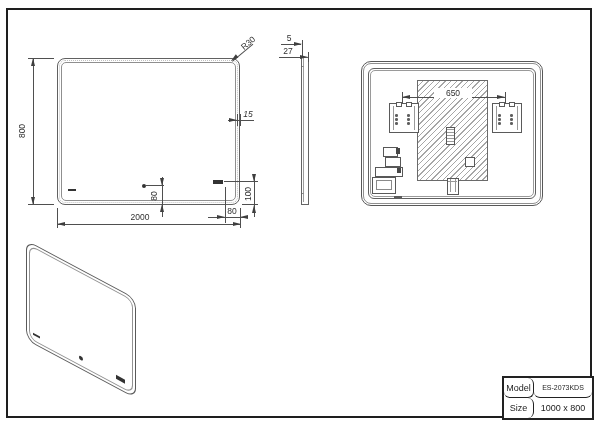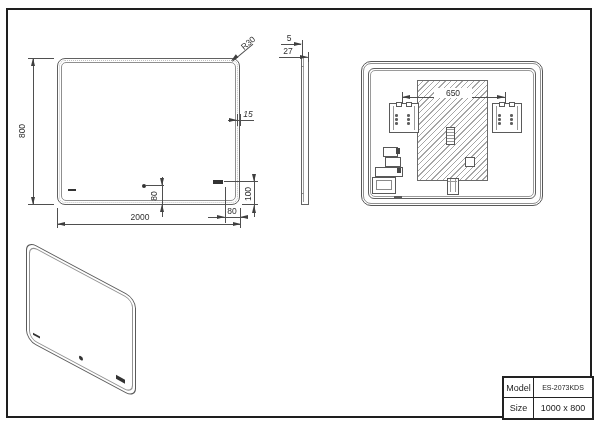--- a/index.html
+++ b/index.html
@@ -37,21 +37,21 @@
   .hole{position:absolute;width:2.5px;height:2.5px;border-radius:50%;background:#5f5f5f;}
   .wbox{position:absolute;border:1px solid #585858;background:#fff;}
   .dbox{position:absolute;background:#474747;}
   
   .persp{position:absolute;left:26px;top:240px;width:108px;height:98px;border:1px solid #5a5a5a;
     border-radius:10px;background:#fff;transform:skewY(28deg);transform-origin:top left;}
   .persp::after{content:"";position:absolute;inset:2px;border:1px solid #929292;border-radius:8px;}
   
   .tblock{position:absolute;left:502px;top:376px;width:88px;height:40px;border:2px solid #222;
     display:grid;grid-template-columns:30px 1fr;grid-template-rows:1fr 1fr;background:#fff;}
-  .tcell{display:flex;align-items:center;justify-content:center;font-size:9px;color:#1c1c1c;}
+  .tcell{display:flex;align-items:center;justify-content:center;font-size:9px;color:#1c1c1c;border-radius:6px;}
   .tc-bd-r{border-right:1.5px solid #222;}
   .tc-bd-b{border-bottom:1.5px solid #222;}
   .small{font-size:7px;}
   .w580{background:#fff;padding:0 1px;}
 </style>
 </head>
 <body>
 
 <div class="page">
   <div class="frame"></div>

